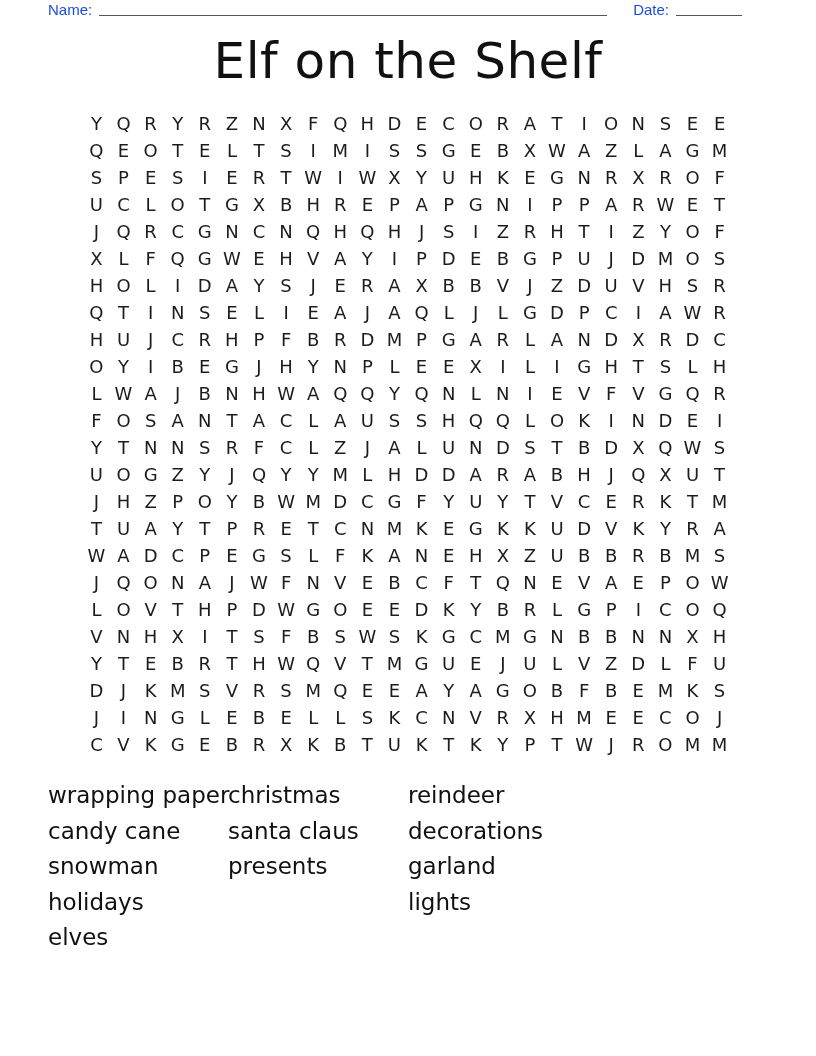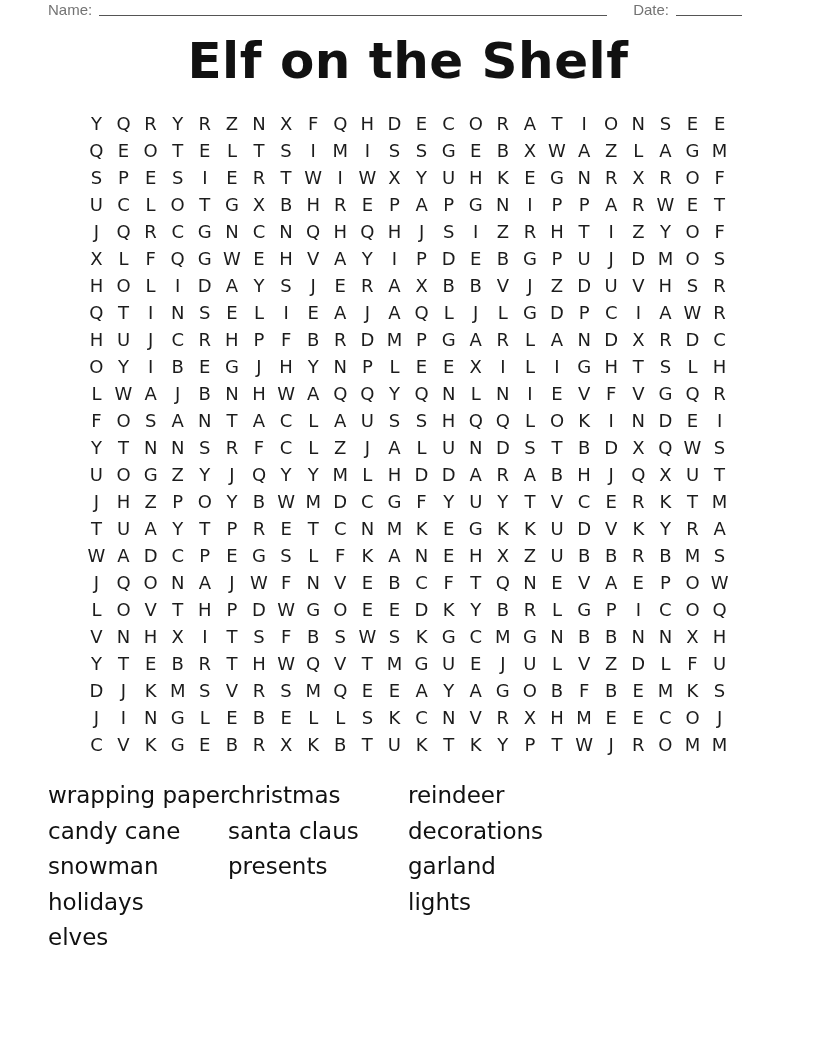--- a/index.html
+++ b/index.html
@@ -19,21 +19,21 @@
   
   .header-row {
     position: absolute;
     top: 1px;
     left: 48px;
     right: 74px;
     display: flex;
     align-items: flex-end;
     font-family: "Liberation Sans", sans-serif;
     font-size: 15px;
-    color: #737373;
+    color: #1d4ed8;
   }
   .header-label {
     padding-bottom: 1px;
     white-space: nowrap;
   }
   .name-line {
     flex: 1;
     border-bottom: 1.5px solid #555555;
     height: 14px;
     margin: 0 26px 3px 7px;
@@ -46,21 +46,21 @@
   }
 
   
   .page-title {
     position: absolute;
     top: 32px;
     left: 0;
     width: 100%;
     text-align: center;
     font-size: 50px;
-    font-weight: 700;
+    font-weight: 400;
     letter-spacing: 0.5px;
     color: #111111;
   }
 
   
   .puzzle-grid {
     position: absolute;
     top: 110px;
     left: 50%;
     transform: translateX(-50%);

